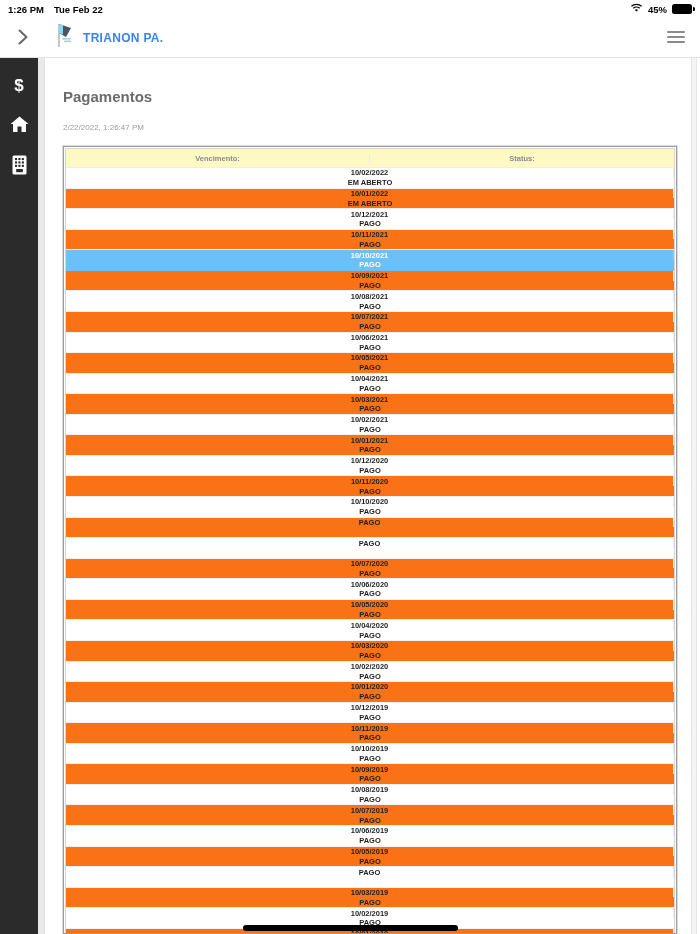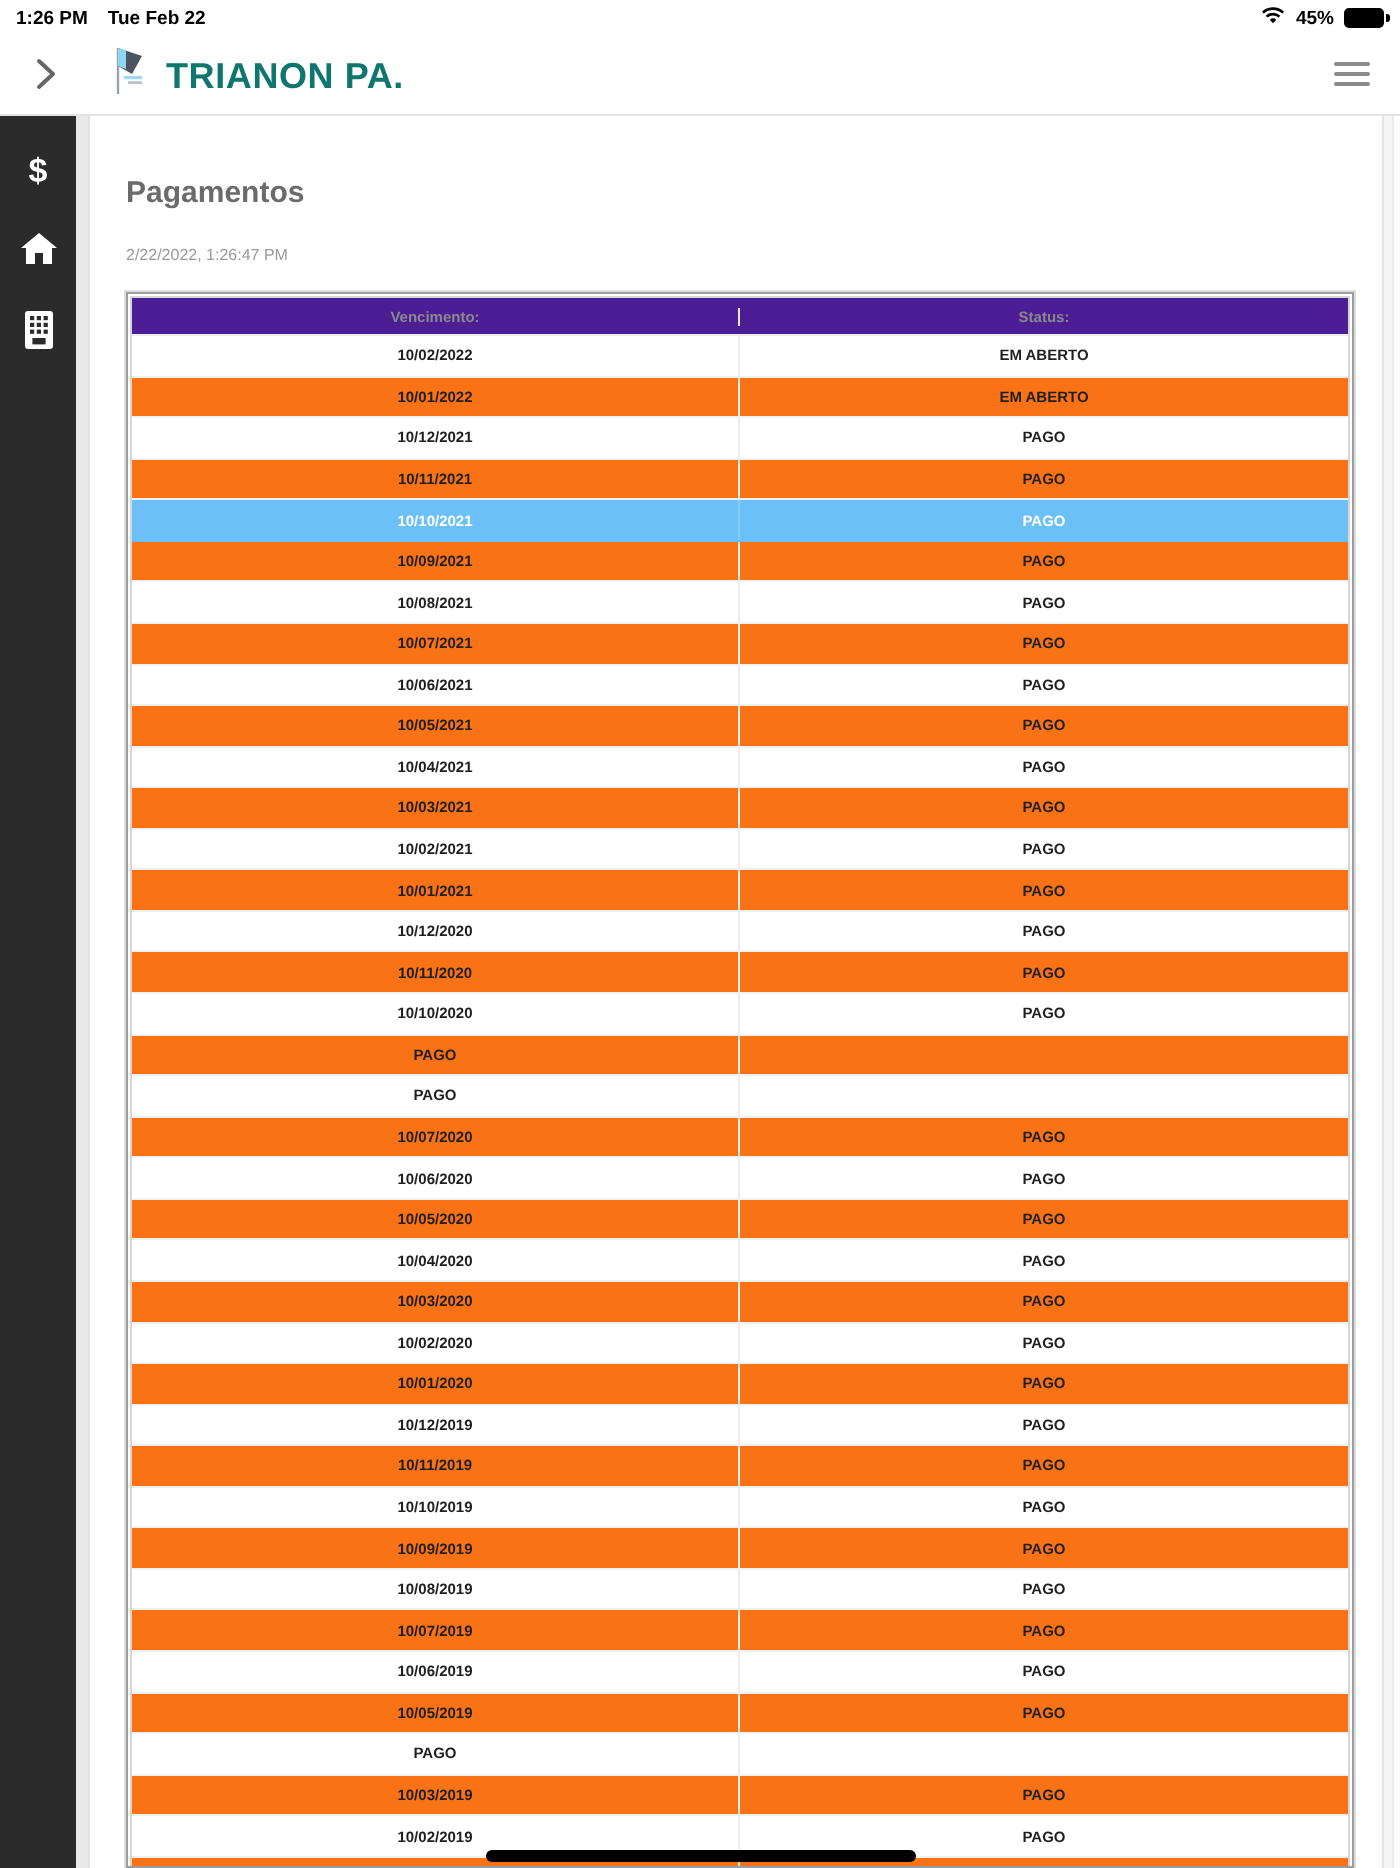--- a/index.html
+++ b/index.html
@@ -15,21 +15,21 @@
   .battery { position:relative; width:20px; height:9.5px; background:#000; border-radius:2.5px; }
   .battery:after { content:""; position:absolute; right:-2.5px; top:2.7px; width:2px; height:4px;
     background:#000; border-radius:0 1.5px 1.5px 0; }
 
   
   .appheader { position:absolute; left:0; top:18px; width:700px; height:40px; background:#fff;
     border-bottom:1px solid #e3e3e3; z-index:5; }
   .chev-btn { position:absolute; left:10px; top:7px; width:26px; height:26px; background:none;
     border:none; cursor:pointer; display:flex; align-items:center; justify-content:center; }
   .brand { position:absolute; left:56px; top:5px; display:flex; align-items:center; gap:7px; }
-  .brand-name { font-size:18px; font-weight:700; color:#0f766e; letter-spacing:.3px; }
+  .brand-name { font-size:12px; font-weight:700; color:#3b82f6; letter-spacing:.3px; }
   .menu-btn { position:absolute; right:13px; top:9px; width:20px; height:20px; border:none;
     background:none; cursor:pointer; display:flex; flex-direction:column; justify-content:center; gap:2.6px; }
   .menu-btn span { display:block; width:18px; height:2.4px; background:#8b8b8b; border-radius:1px; }
 
   
   .sidebar { position:absolute; left:0; top:58px; width:38px; height:876px; background:#2b2b2b; z-index:4; }
   .side-item { width:38px; height:40px; display:flex; align-items:center; justify-content:center;
     color:#fff; cursor:pointer; background:none; border:none; }
   .side-item.first { margin-top:8px; }
   .dollar-glyph { font-size:17px; font-weight:700; color:#fff; }
@@ -41,25 +41,25 @@
   .scrollbar-track { position:absolute; left:691px; top:58px; width:6px; height:876px;
     background:#f5f5f5; border-left:1px solid #e3e3e3; border-right:1px solid #e9e9e9; }
 
   .page-title { position:absolute; left:63px; top:88px; font-size:15px; font-weight:700; color:#6b6b6b; }
   .timestamp { position:absolute; left:63px; top:123px; font-size:8px; color:#9a9a9a; }
 
   
   .table-outer { position:absolute; left:63px; top:146px; width:614px; height:788px;
     border:1px solid #9c9c9c; background:#fff; box-shadow:0 0 0 1px #dcdcdc; overflow:hidden; }
   .table-inner { border:1px solid #d6d6d6; margin:1px; }
-  .t-head { display:flex; height:19px; align-items:center; border-bottom:1px solid #ededed; background:#4c1d95; }
+  .t-head { display:flex; height:19px; align-items:center; border-bottom:1px solid #ededed; background:#fef9c3; }
   .t-head .hcell { flex:0 0 50%; text-align:center; font-size:7.5px; font-weight:600; color:#8a8a8a; }
   .t-head .hcell:first-child { border-right:1px solid #e9e9e9; }
   .t-row { display:flex; height:20.57px; align-items:stretch; border-bottom:1px solid #f1f1f1;
-    background:#fff; cursor:pointer; }
+    background:#fff; cursor:pointer;flex-direction:column; }
   .t-row.alt { background:#f97316; }
   .t-row.selected { background:#6bc0f7; border-bottom-color:#6bc0f7; }
   .t-row .cell { flex:0 0 50%; display:flex; align-items:center; justify-content:center;
     font-size:7.5px; font-weight:700; color:#1f1f1f; }
   .t-row .cell:first-child { border-right:1px solid #ececec; }
   .t-row.selected .cell { color:#fff; }
   .t-row.selected .cell:first-child { border-right-color:#85ccf8;text-align:center; }
 
   
   .home-indicator { position:absolute; left:243px; top:925px; width:215px; height:6px;

